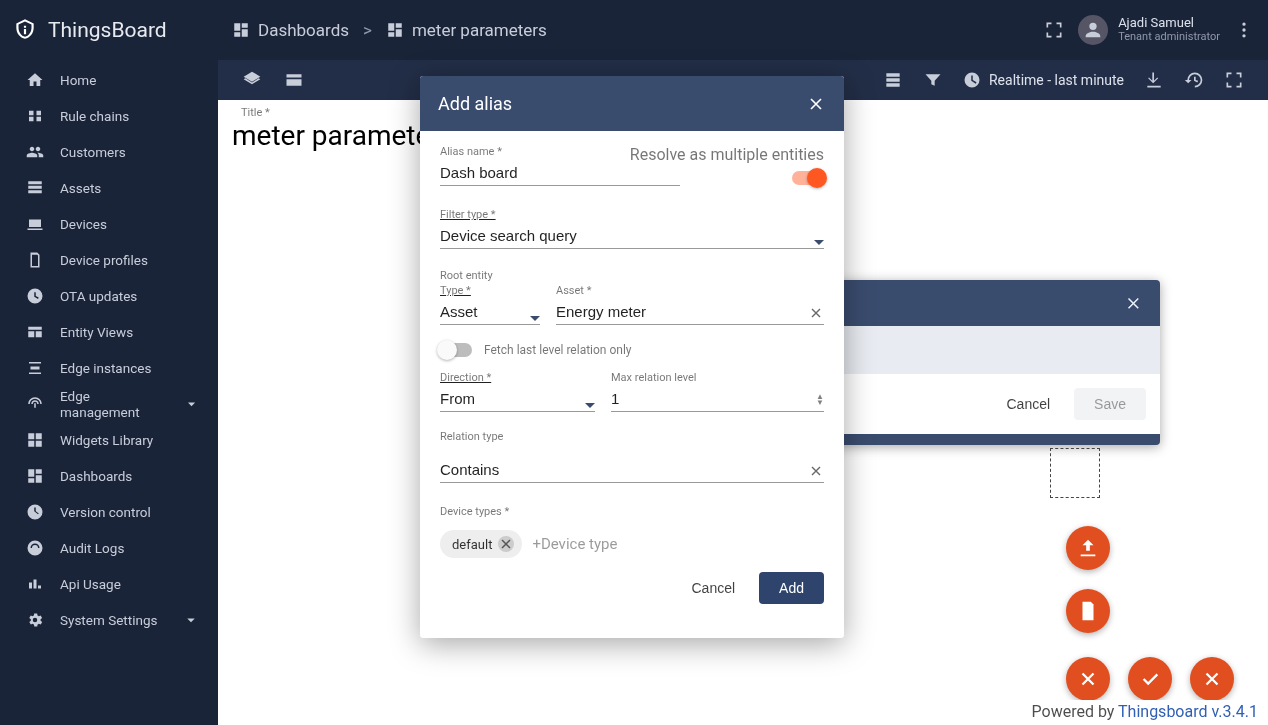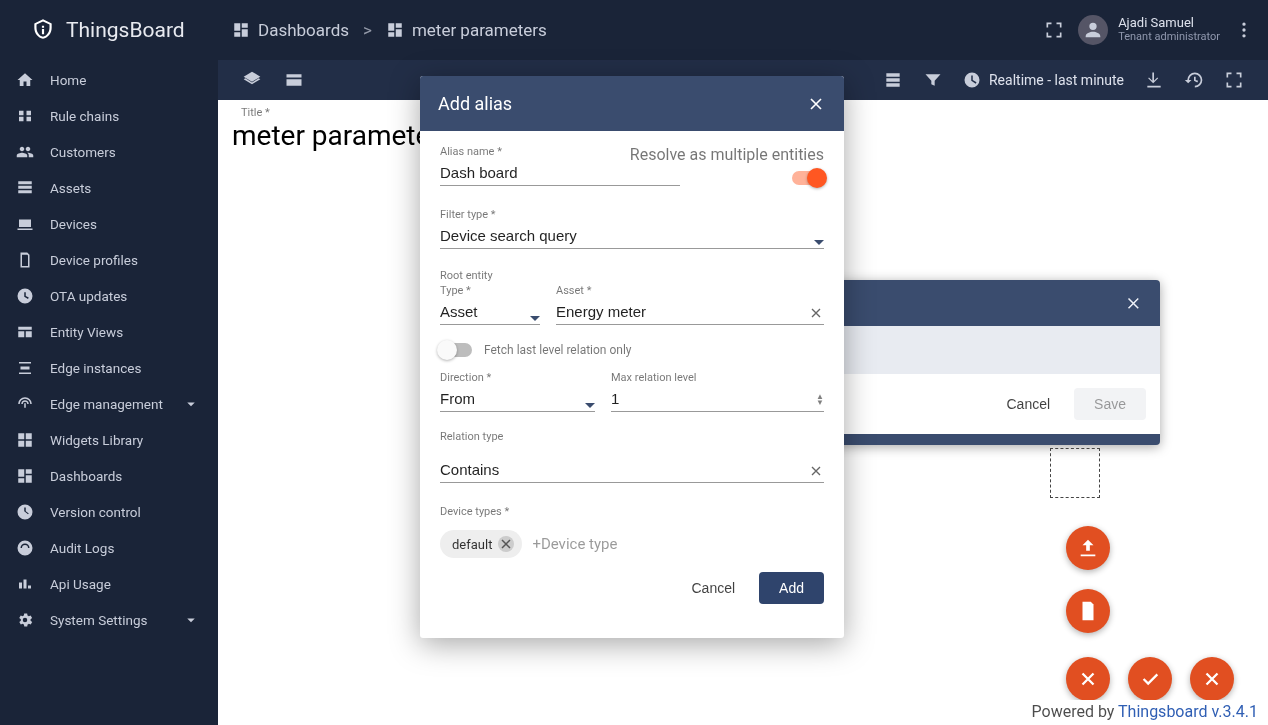--- a/index.html
+++ b/index.html
@@ -1,24 +1,24 @@
 <!DOCTYPE html>
 <html><head>
   <meta charset="utf-8">
   <style>
     * { margin: 0; padding: 0; box-sizing: border-box; }
     body { font-family: Roboto, "Helvetica Neue", Arial, sans-serif; background: #1a2438; color: #fff; width: 1268px; height: 725px; overflow: hidden; position: relative; }
     
     
     .sidebar { position: absolute; left: 0; top: 0; width: 218px; height: 725px; background: #1a2438; }
-    .logo-area { height: 60px; display: flex; align-items: center; padding-left: 30px; gap: 10px; }
+    .logo-area { height: 60px; display: flex; align-items: center; padding-left: 12px; gap: 10px; }
     .logo-icon { width: 26px; height: 26px; fill: #fff; }
     .logo-text { font-size: 21px; font-weight: 400; color: #e8eaf0; }
     .nav-items { padding-top: 2px; }
-    .nav-item { height: 36px; display: flex; align-items: center; padding-left: 16px; gap: 16px; color: #c8cdda; font-size: 13.5px; cursor: pointer; position: relative; }
+    .nav-item { height: 36px; display: flex; align-items: center; padding-left: 26px; gap: 16px; color: #c8cdda; font-size: 13.5px; cursor: pointer; position: relative; }
     .nav-item .nav-icon { width: 18px; height: 18px; fill: #c8cdda; flex-shrink: 0; }
     .nav-item .chevron { margin-left: auto; margin-right: 18px; width: 18px; height: 18px; fill: #c8cdda; }
     
     
     .header { position: absolute; left: 218px; top: 0; right: 0; height: 60px; background: #1a2438; display: flex; align-items: center; padding: 0 14px; color: #c8cdda; }
     .breadcrumb { display: flex; align-items: center; gap: 14px; font-size: 17px; }
     .bc-item { display: flex; align-items: center; gap: 8px; cursor: pointer; }
     .bc-icon { width: 18px; height: 18px; fill: #c8cdda; }
     .bc-sep { opacity: .7; }
     .header-right { margin-left: auto; display: flex; align-items: center; gap: 14px; }
@@ -73,21 +73,21 @@
     .grow { flex: 1; min-width: 0; }
     
     .resolve-row { position: absolute; right: 0; top: 0; text-align: right; }
     .resolve-label { font-size: 16px; color: rgba(0,0,0,.54); display: block; margin-bottom: 6px; text-align: right; }
     
     .toggle { width: 32px; height: 14px; border-radius: 8px; background: #ffb299; position: relative; display: inline-block; cursor: pointer; }
     .toggle .knob { position: absolute; top: -3px; width: 20px; height: 20px; border-radius: 50%; background: #ff5722; right: -3px; box-shadow: 0 1px 3px rgba(0,0,0,.3); }
     .toggle.off { background: #bdbdbd; }
     .toggle.off .knob { background: #fafafa; left: -3px; right: auto; }
     
-    .select-wrap { position: relative; }
+    .select-wrap { position: relative; text-decoration: underline; }
     .select-wrap .chev { position: absolute; right: 0; bottom: 6px; width: 10px; height: 10px; }
     .select-wrap .chev svg { fill: #3a4c6e; }
     
     .clear-x { position: absolute; right: 0; bottom: 4px; width: 16px; height: 16px; fill: rgba(0,0,0,.6); cursor: pointer; }
     
     .toggle-line { display: flex; align-items: center; gap: 12px; margin-bottom: 14px; }
     .toggle-line .tlabel { font-size: 12px; color: rgba(0,0,0,.54); }
     
     .chip { display: inline-flex; align-items: center; background: #eee; border-radius: 16px; padding: 6px 8px 6px 12px; font-size: 13px; color: rgba(0,0,0,.8); gap: 6px; }
     .chip .chip-x { width: 16px; height: 16px; border-radius: 50%; background: #ccc; display: flex; align-items: center; justify-content: center; cursor: pointer; }

